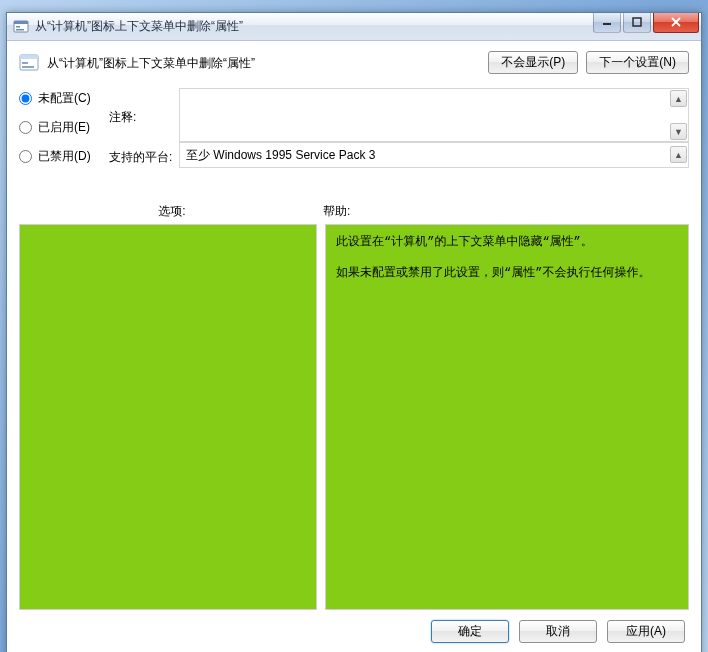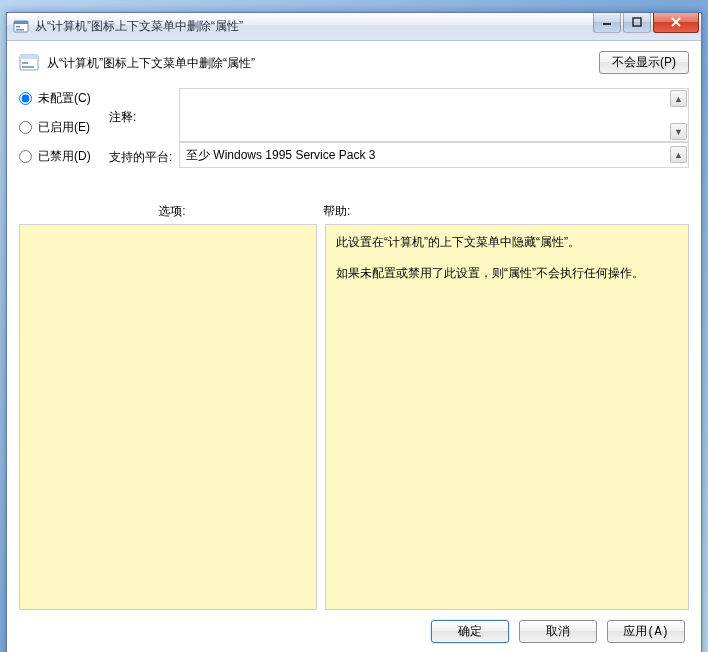--- a/index.html
+++ b/index.html
@@ -70,28 +70,28 @@
     border: 1px solid #c0c0c0; border-radius: 2px;
     display: flex; align-items: center; justify-content: center; font-size: 9px; color: #555;
   }
   .scroll-up { top: 1px; }
   .scroll-down { bottom: 1px; }
 
   .labels-row { display: flex; margin-top: 26px; margin-bottom: 4px; padding: 0 2px; text-align: center; }
   .labels-row .lab-left { width: 302px; }
   .panes-row { display: flex; gap: 8px; flex: 1; }
   .pane {
-    border: 1px solid #cfcfcf; background: #fef9c3; padding: 8px 10px; overflow: auto;
-    font-size: 12px; line-height: 1.6;
+    border: 1px solid #cfcfcf; background: #84cc16; padding: 8px 10px; overflow: auto;
+    font-size: 12px; line-height: 1.6; font-family: Liberation Mono, monospace;
   }
   .pane.left { width: 298px; }
   .pane.right { flex: 1; }
   .help-p { margin: 0 0 12px 0; }
 
-  .footer { display: flex; justify-content: flex-end; gap: 10px; padding: 10px 4px 4px 0; font-family: Liberation Mono, monospace; }
+  .footer { display: flex; justify-content: flex-end; gap: 10px; padding: 10px 4px 4px 0; }
   .footer .btn { min-width: 78px; }
 </style>
 </head>
 <body>
 
 <div class="window">
 
   <div class="titlebar">
     <span class="titlebar-icon">
       <svg viewBox="0 0 16 16" width="16" height="16">
@@ -130,20 +130,21 @@
             <rect x="1" y="2" width="18" height="15" rx="1" fill="#fff" stroke="#8aa6c2"></rect>
             <rect x="1" y="2" width="18" height="4" fill="#c9dcf0"></rect>
             <rect x="3" y="9" width="6" height="2" fill="#8aa6c2"></rect>
             <rect x="3" y="13" width="12" height="2" fill="#8aa6c2"></rect>
           </svg>
         </span>
         <span class="policy-title">从“计算机”图标上下文菜单中删除“属性”</span>
       </div>
       <div class="nav-btns">
         <button class="btn">不会显示(P)</button>
+        <button class="btn">下一个设置(N)</button>
       </div>
     </div>
 
     <div class="config-row">
       <div class="radio-col">
         <label class="radio-item">
           <input type="radio" name="state" checked="" style="">
           <span>未配置(C)</span>
         </label>
         <label class="radio-item">

